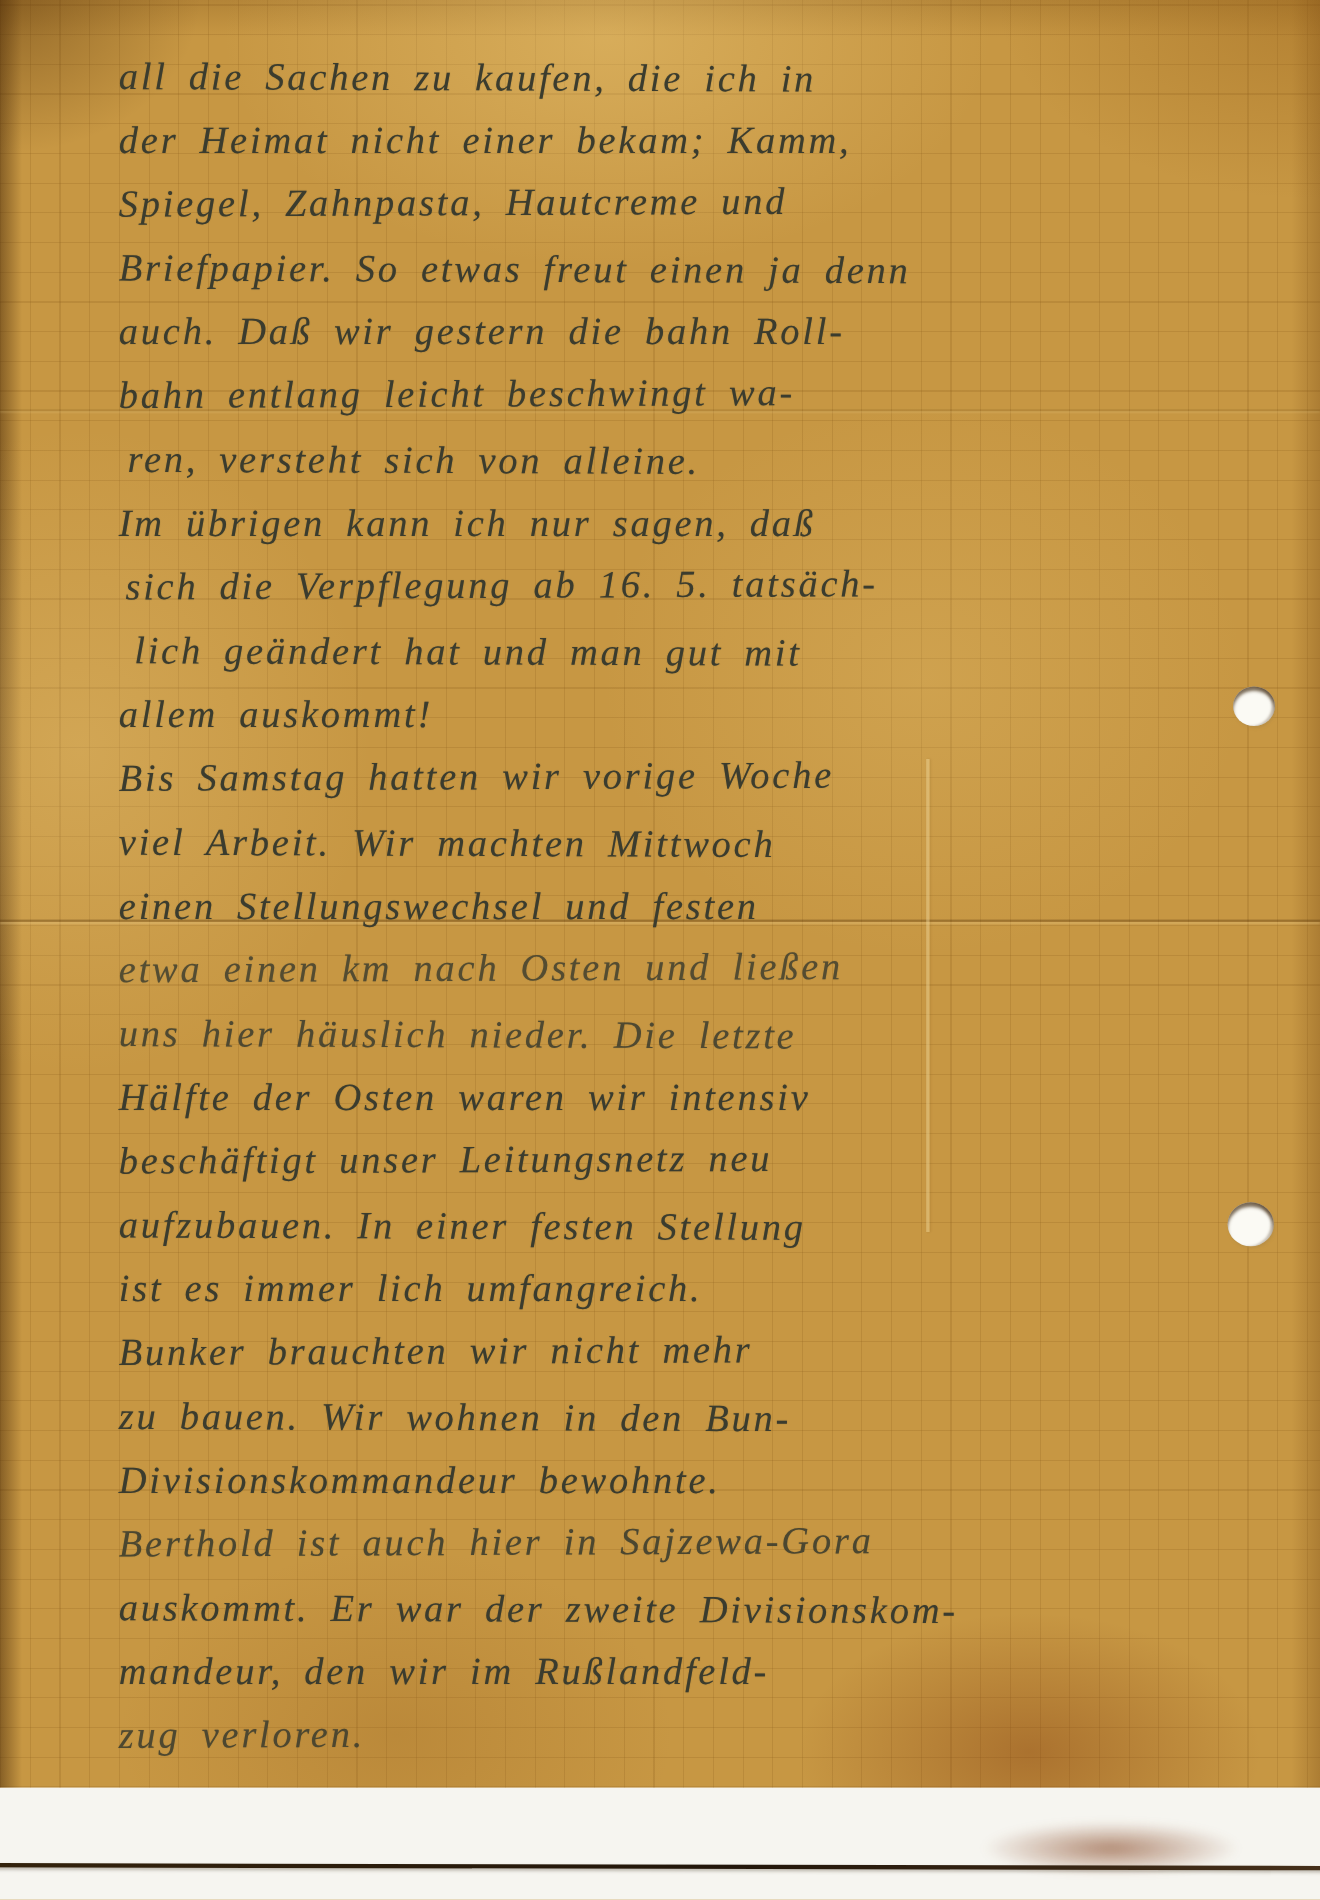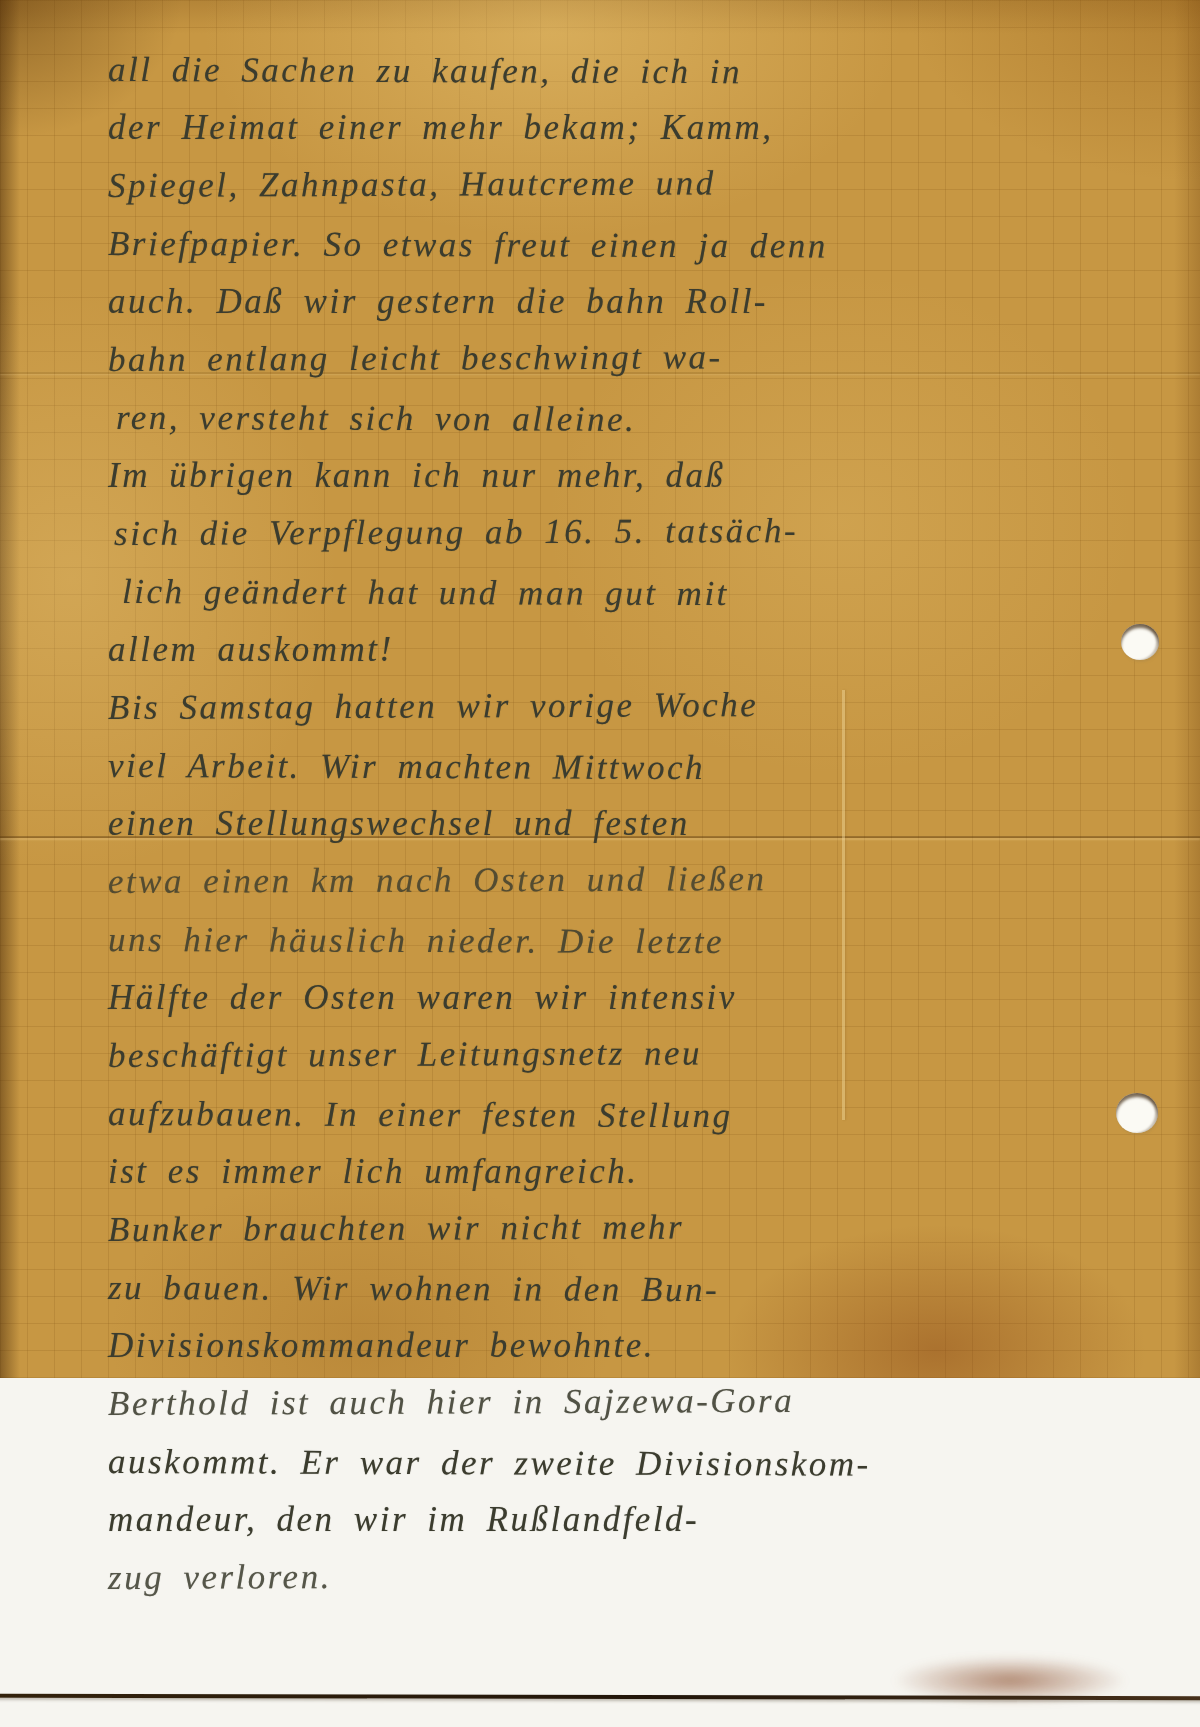--- a/index.html
+++ b/index.html
@@ -10,21 +10,21 @@
   }
   html,body{margin:0;padding:0;}
   body{
     width:1200px;height:1727px;
     background:#f6f5f0;
     overflow:hidden;
     position:relative;
     font-family:"Liberation Serif","DejaVu Serif",serif;
   }
   .paper{
-    position:absolute;left:0;top:0;width:1200px;height:1378px;
+    position:absolute;left:0;top:0;width:1200px;height:1625px;
     background-color:var(--paper);
     background-image:
       
       radial-gradient(420px 260px at 100% 0%, rgba(146,92,22,0.38), rgba(146,92,22,0) 70%),
       radial-gradient(260px 200px at 0% 0%, rgba(84,48,8,0.45), rgba(84,48,8,0) 70%),
       radial-gradient(500px 300px at 46% 2%, rgba(240,205,125,0.40), rgba(240,205,125,0) 70%),
       radial-gradient(380px 420px at 6% 42%, rgba(238,205,130,0.28), rgba(238,205,130,0) 70%),
       radial-gradient(420px 360px at 70% 38%, rgba(235,200,120,0.22), rgba(235,200,120,0) 70%),
       radial-gradient(300px 180px at 78% 98%, rgba(128,58,16,0.40), rgba(128,58,16,0) 70%),
       radial-gradient(360px 240px at 30% 97%, rgba(150,95,30,0.25), rgba(150,95,30,0) 70%),
@@ -95,27 +95,27 @@
 </head>
 <body>
 
 <div class="paper">
   <div class="crease-h-faint"></div>
   <div class="crease-h-strong"></div>
   <div class="crease-v-faint"></div>
   <div class="stain"></div>
   <div class="letter">
       <div class="line">all die Sachen zu kaufen, die ich in</div>
-      <div class="line">der Heimat einer mehr bekam; Kamm,</div>
+      <div class="line">der Heimat nicht einer bekam; Kamm,</div>
       <div class="line">Spiegel, Zahnpasta, Hautcreme und</div>
       <div class="line">Briefpapier. So etwas freut einen ja denn</div>
       <div class="line">auch. Daß wir gestern die bahn Roll-</div>
       <div class="line">bahn entlang leicht beschwingt wa-</div>
       <div class="line">ren, versteht sich von alleine.</div>
-      <div class="line">Im übrigen kann ich nur mehr, daß</div>
+      <div class="line">Im übrigen kann ich nur sagen, daß</div>
       <div class="line">sich die Verpflegung ab 16. 5. tatsäch-</div>
       <div class="line">lich geändert hat und man gut mit</div>
       <div class="line">allem auskommt!</div>
       <div class="line">Bis Samstag hatten wir vorige Woche</div>
       <div class="line">viel Arbeit. Wir machten Mittwoch</div>
       <div class="line">einen Stellungswechsel und festen</div>
       <div class="line">etwa einen km nach Osten und ließen</div>
       <div class="line">uns hier häuslich nieder. Die letzte</div>
       <div class="line">Hälfte der Osten waren wir intensiv</div>
       <div class="line">beschäftigt unser Leitungsnetz neu</div>

